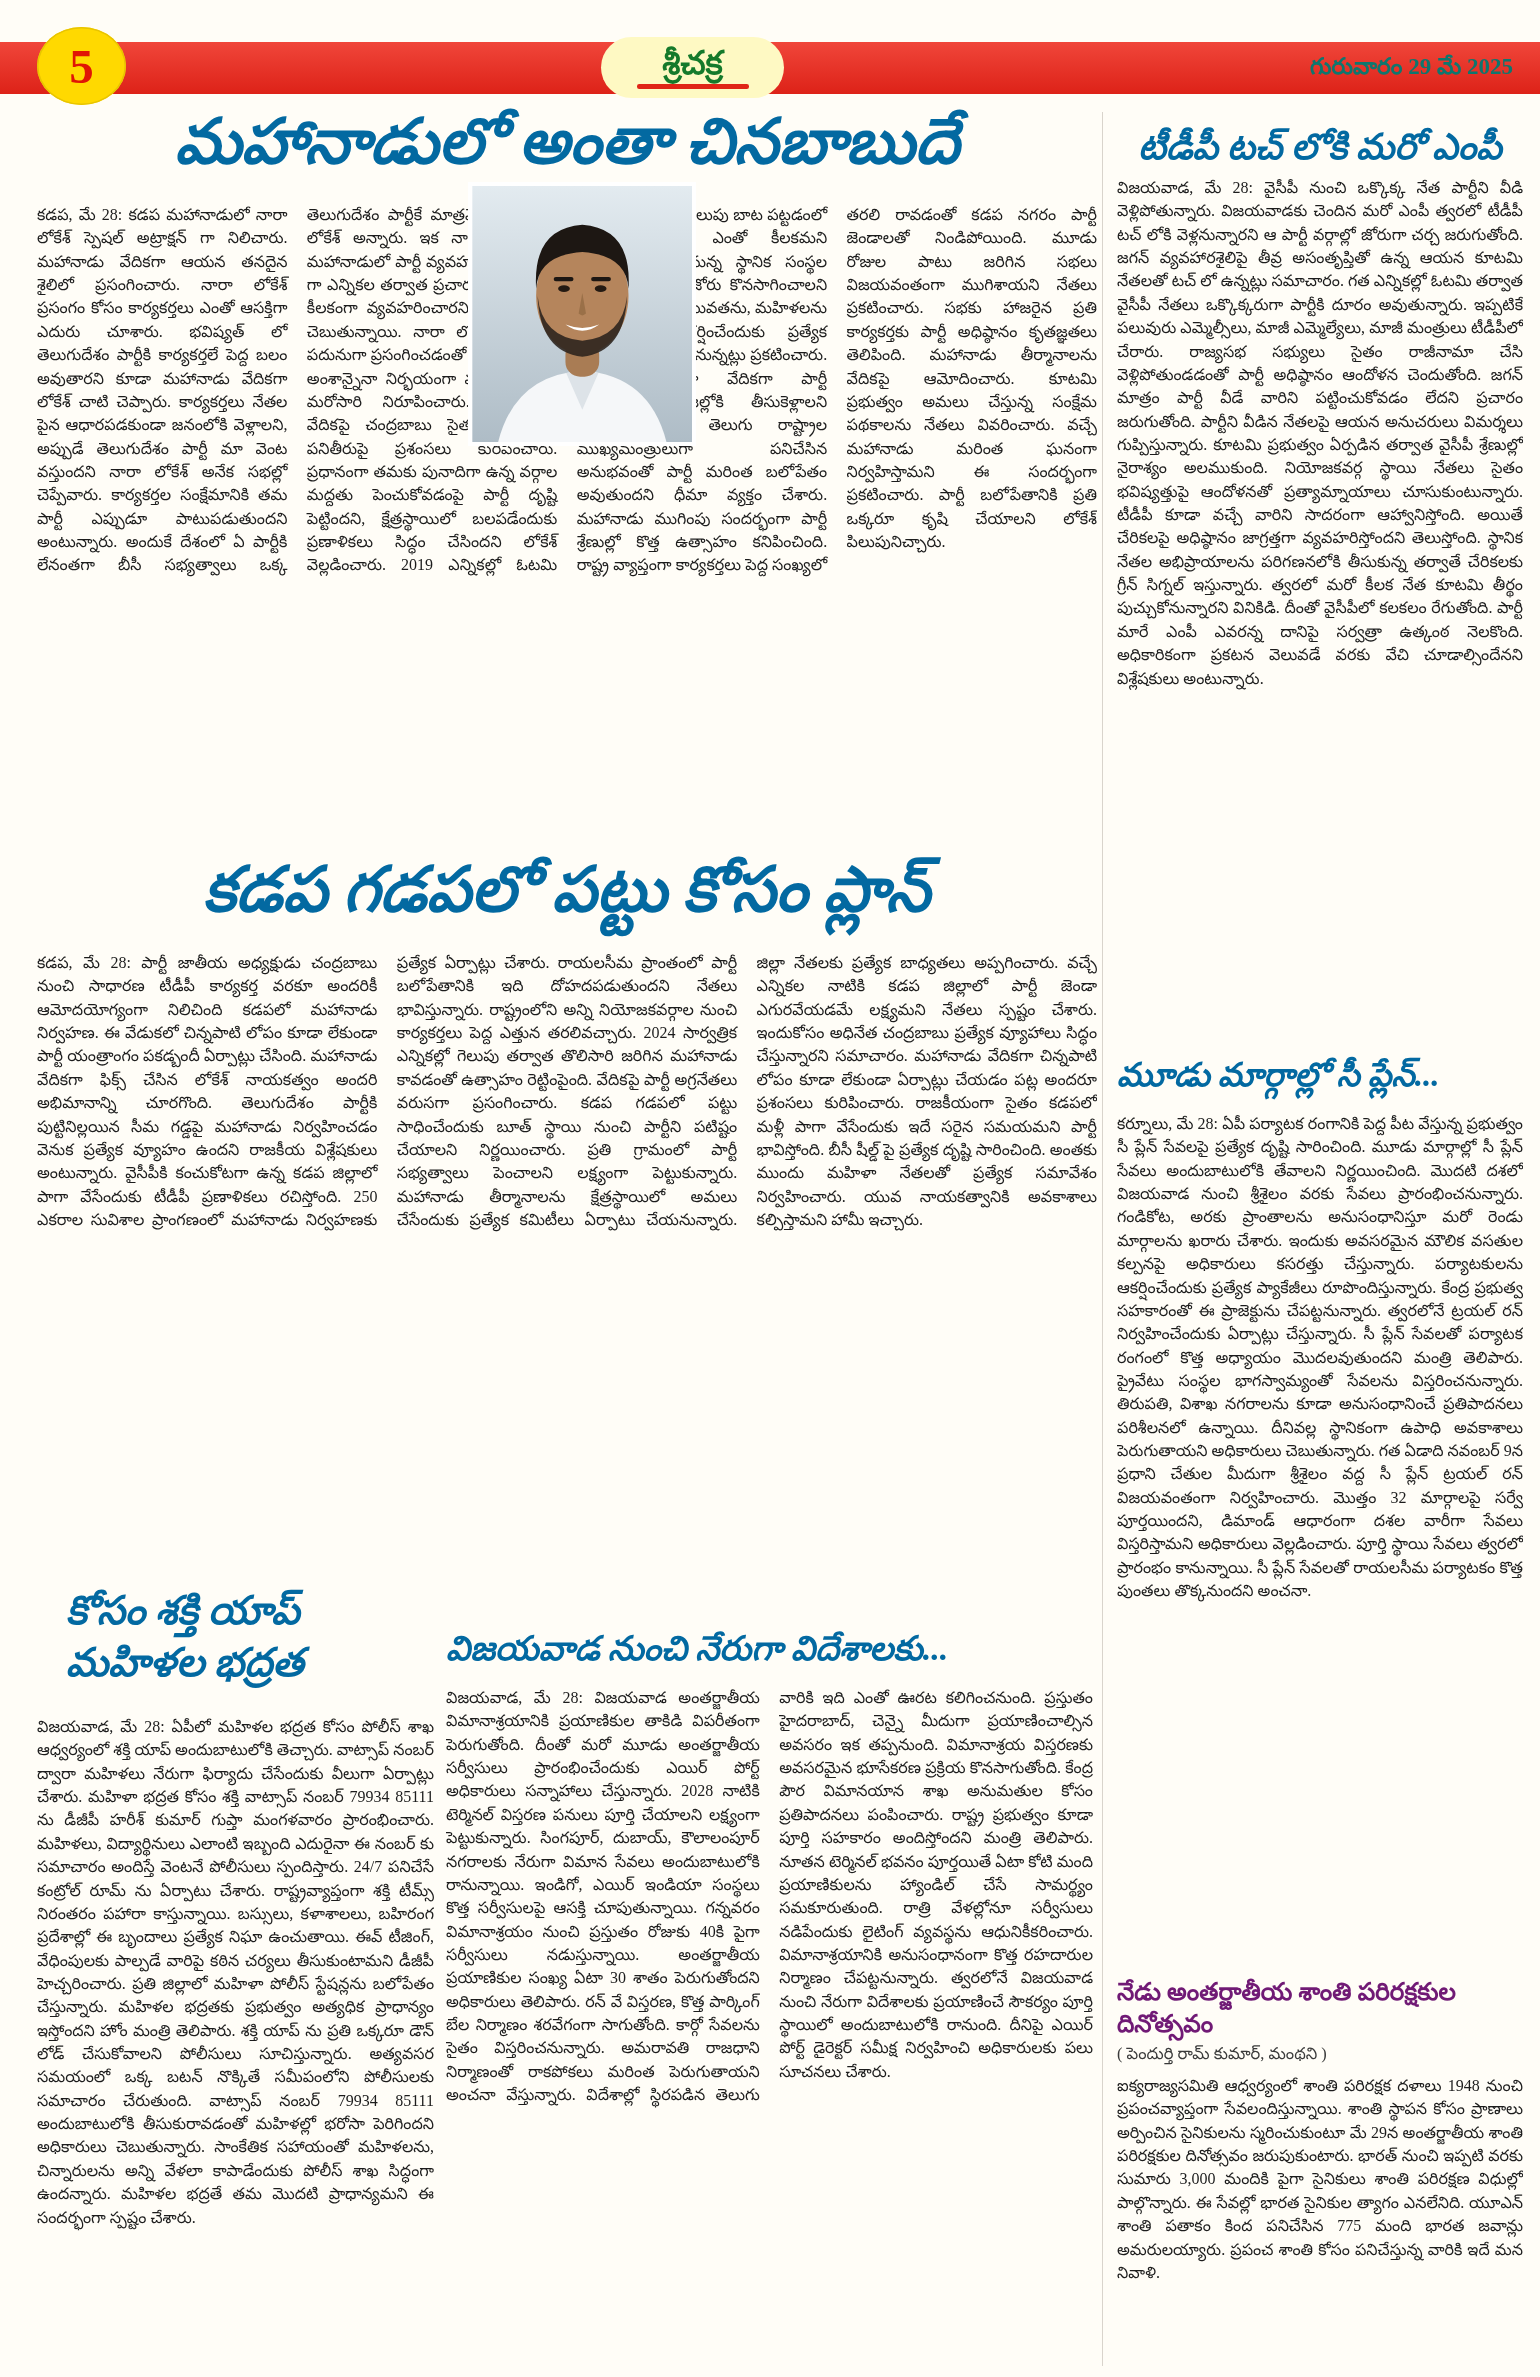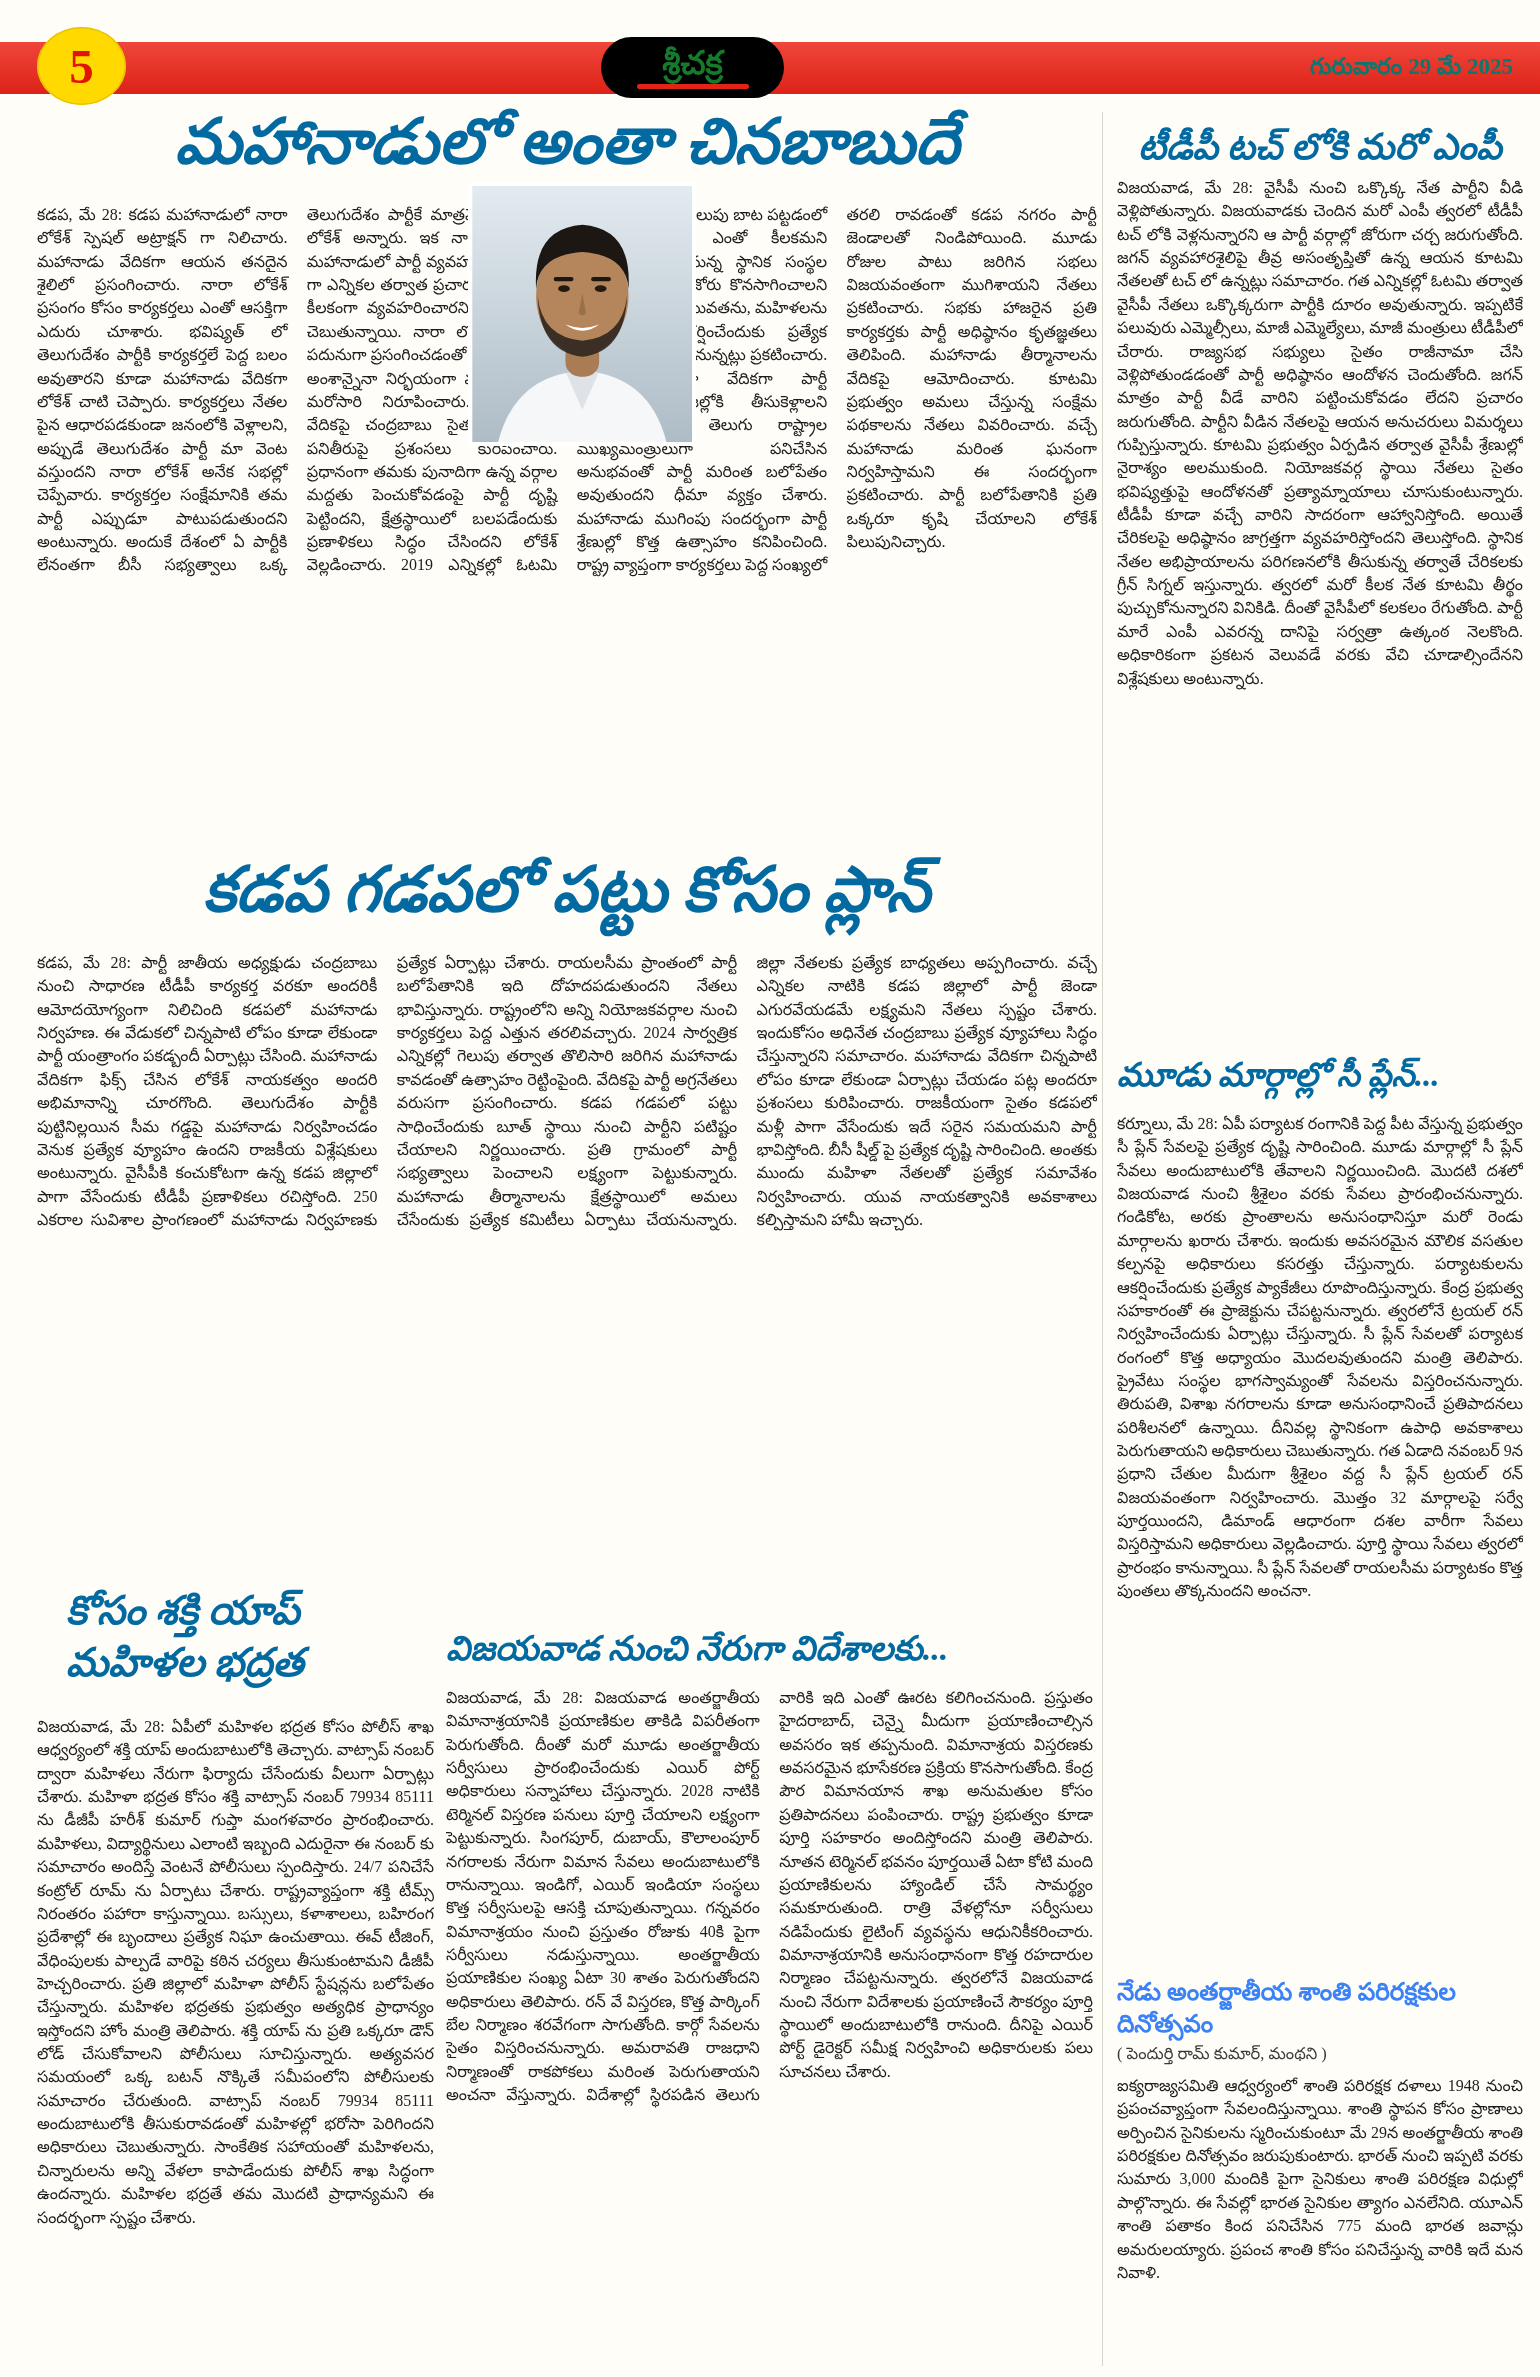--- a/index.html
+++ b/index.html
@@ -10,42 +10,42 @@
   }
   
   .topbar { position:absolute; left:0; top:42px; width:1541px; height:52px;
             background:linear-gradient(#f0463a,#dd2218); }
   .page-badge { position:absolute; left:37px; top:27px; width:89px; height:78px;
                 background:#ffd900; border-radius:50%;
                 display:flex; align-items:center; justify-content:center;
                 box-shadow:0 0 0 1.5px #e8c400 inset; z-index:3; }
   .page-badge span { color:#e01505; font-size:49px; font-weight:bold; }
   .masthead-patch { position:absolute; left:601px; top:37px; width:183px; height:61px;
-                    background:#000000; border-radius:31px; z-index:2;
+                    background:#fef9c3; border-radius:31px; z-index:2;
                     display:flex; flex-direction:column; align-items:center; justify-content:center; }
   .masthead-title { color:#157a2b; font-weight:bold; font-size:33px; line-height:1; }
   .masthead-underline { width:112px; height:4.5px; background:#e02516; border-radius:2.2px; margin-top:4.5px; }
   .dateline { position:absolute; right:28px; top:54px; color:#0f766e;
               font-weight:bold; font-size:23px; z-index:3; }
   
   .headline-red { color:#0369a1; font-weight:bold;font-style:italic; }
   .h-main { position:absolute; left:45px; top:109px; width:1044px;
             text-align:center; font-size:63px; line-height:1.05; }
   .h-kadapa { position:absolute; left:52px; top:857px; width:1029px;
               text-align:center; font-size:63px; line-height:1.05; }
   .h-shakti { position:absolute; left:66px; top:1585px; width:358px;
               font-size:40px; line-height:1.3; }
   .h-vja { position:absolute; left:446px; top:1630px; width:649px;
            font-size:34px; line-height:1.1; }
   .h-sb { position:absolute; left:1117px; top:116px; width:406px;
           text-align:center; font-size:36px; line-height:1.1;margin-top:12px; }
   .h-sb2 { position:absolute; left:1117px; top:1057px; width:406px;
            font-size:33px; line-height:1.1; }
   .h-peace { position:absolute; left:1117px; top:1976px; width:406px;
-             font-size:24.6px; font-weight:bold; color:#3b82f6; line-height:1.3; }
+             font-size:24.6px; font-weight:bold; color:#701a75; line-height:1.3; }
   .byline { position:absolute; left:1117px; top:2044px; width:406px;
             font-size:16.4px; color:#3a3a3a; }
   
   .body-text { position:absolute; font-size:16px; line-height:1.46; color:#1c1c1c;
                text-align:justify; overflow:hidden; }
   .main-body   { left:37px;  top:203px;  width:1060px; height:650px; column-count:4; column-gap:19.4px; }
   .kadapa-body { left:37px;  top:951px; width:1060px; height:625px; column-count:3; column-gap:19.4px; }
   .shakti-body { left:37px;  top:1715px; width:397px;  height:650px; }
   .vja-body    { left:446px; top:1686px; width:647px;  height:678px; column-count:2; column-gap:19.4px; }
   .sb-body1    { left:1117px; top:176px;  width:406px; height:871px; }

